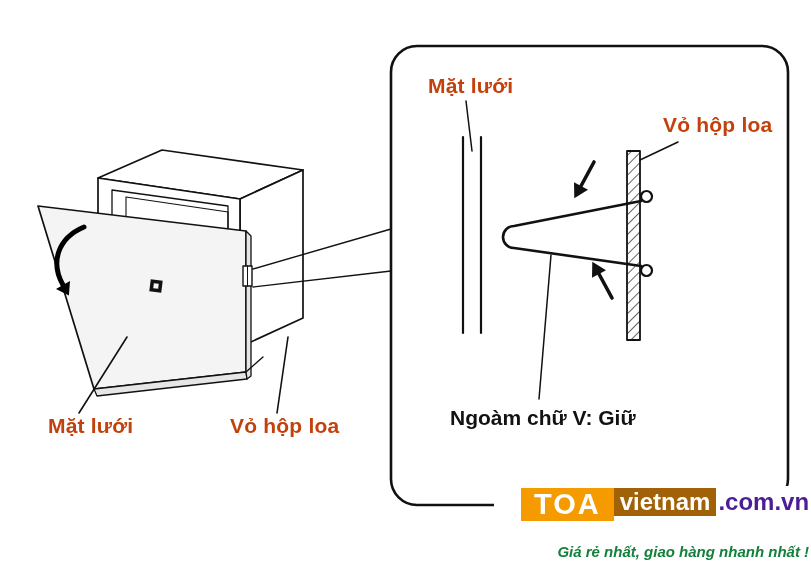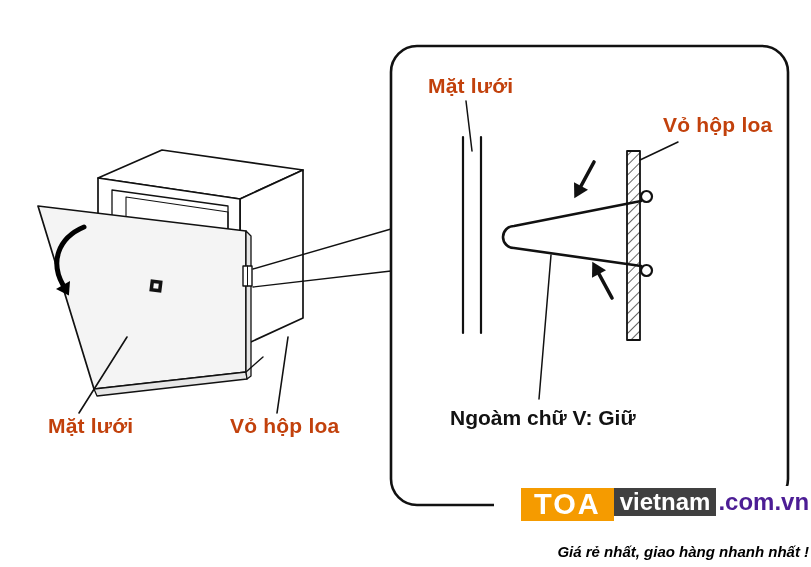--- a/index.html
+++ b/index.html
@@ -112,19 +112,19 @@
   <div class="label" style="left:428px; top:74px">Mặt lưới</div>
   <div class="label" style="left:663px; top:113px">Vỏ hộp loa</div>
 
   <div class="caption">
     <div>Ngoàm chữ V: Giữ</div>
   </div>
 
   <div class="logo-block">
     <div class="logo-bar">
       <div class="logo-toa" style="background-color: rgb(245, 155, 0);">TOA</div>
-      <div class="logo-vn" style="background-color: #404040;">vietnam</div>
+      <div class="logo-vn" style="background-color: #a16207;">vietnam</div>
       <div class="logo-domain" style="color: #4c1d95;">.com.vn</div>
     </div>
-    <div class="tagline" style="color: #000000; margin-top: 20px;">Giá rẻ nhất, giao hàng nhanh nhất !</div>
+    <div class="tagline" style="color: #15803d; margin-top: 20px;">Giá rẻ nhất, giao hàng nhanh nhất !</div>
   </div>
 
 </div>
 
 </body></html>

